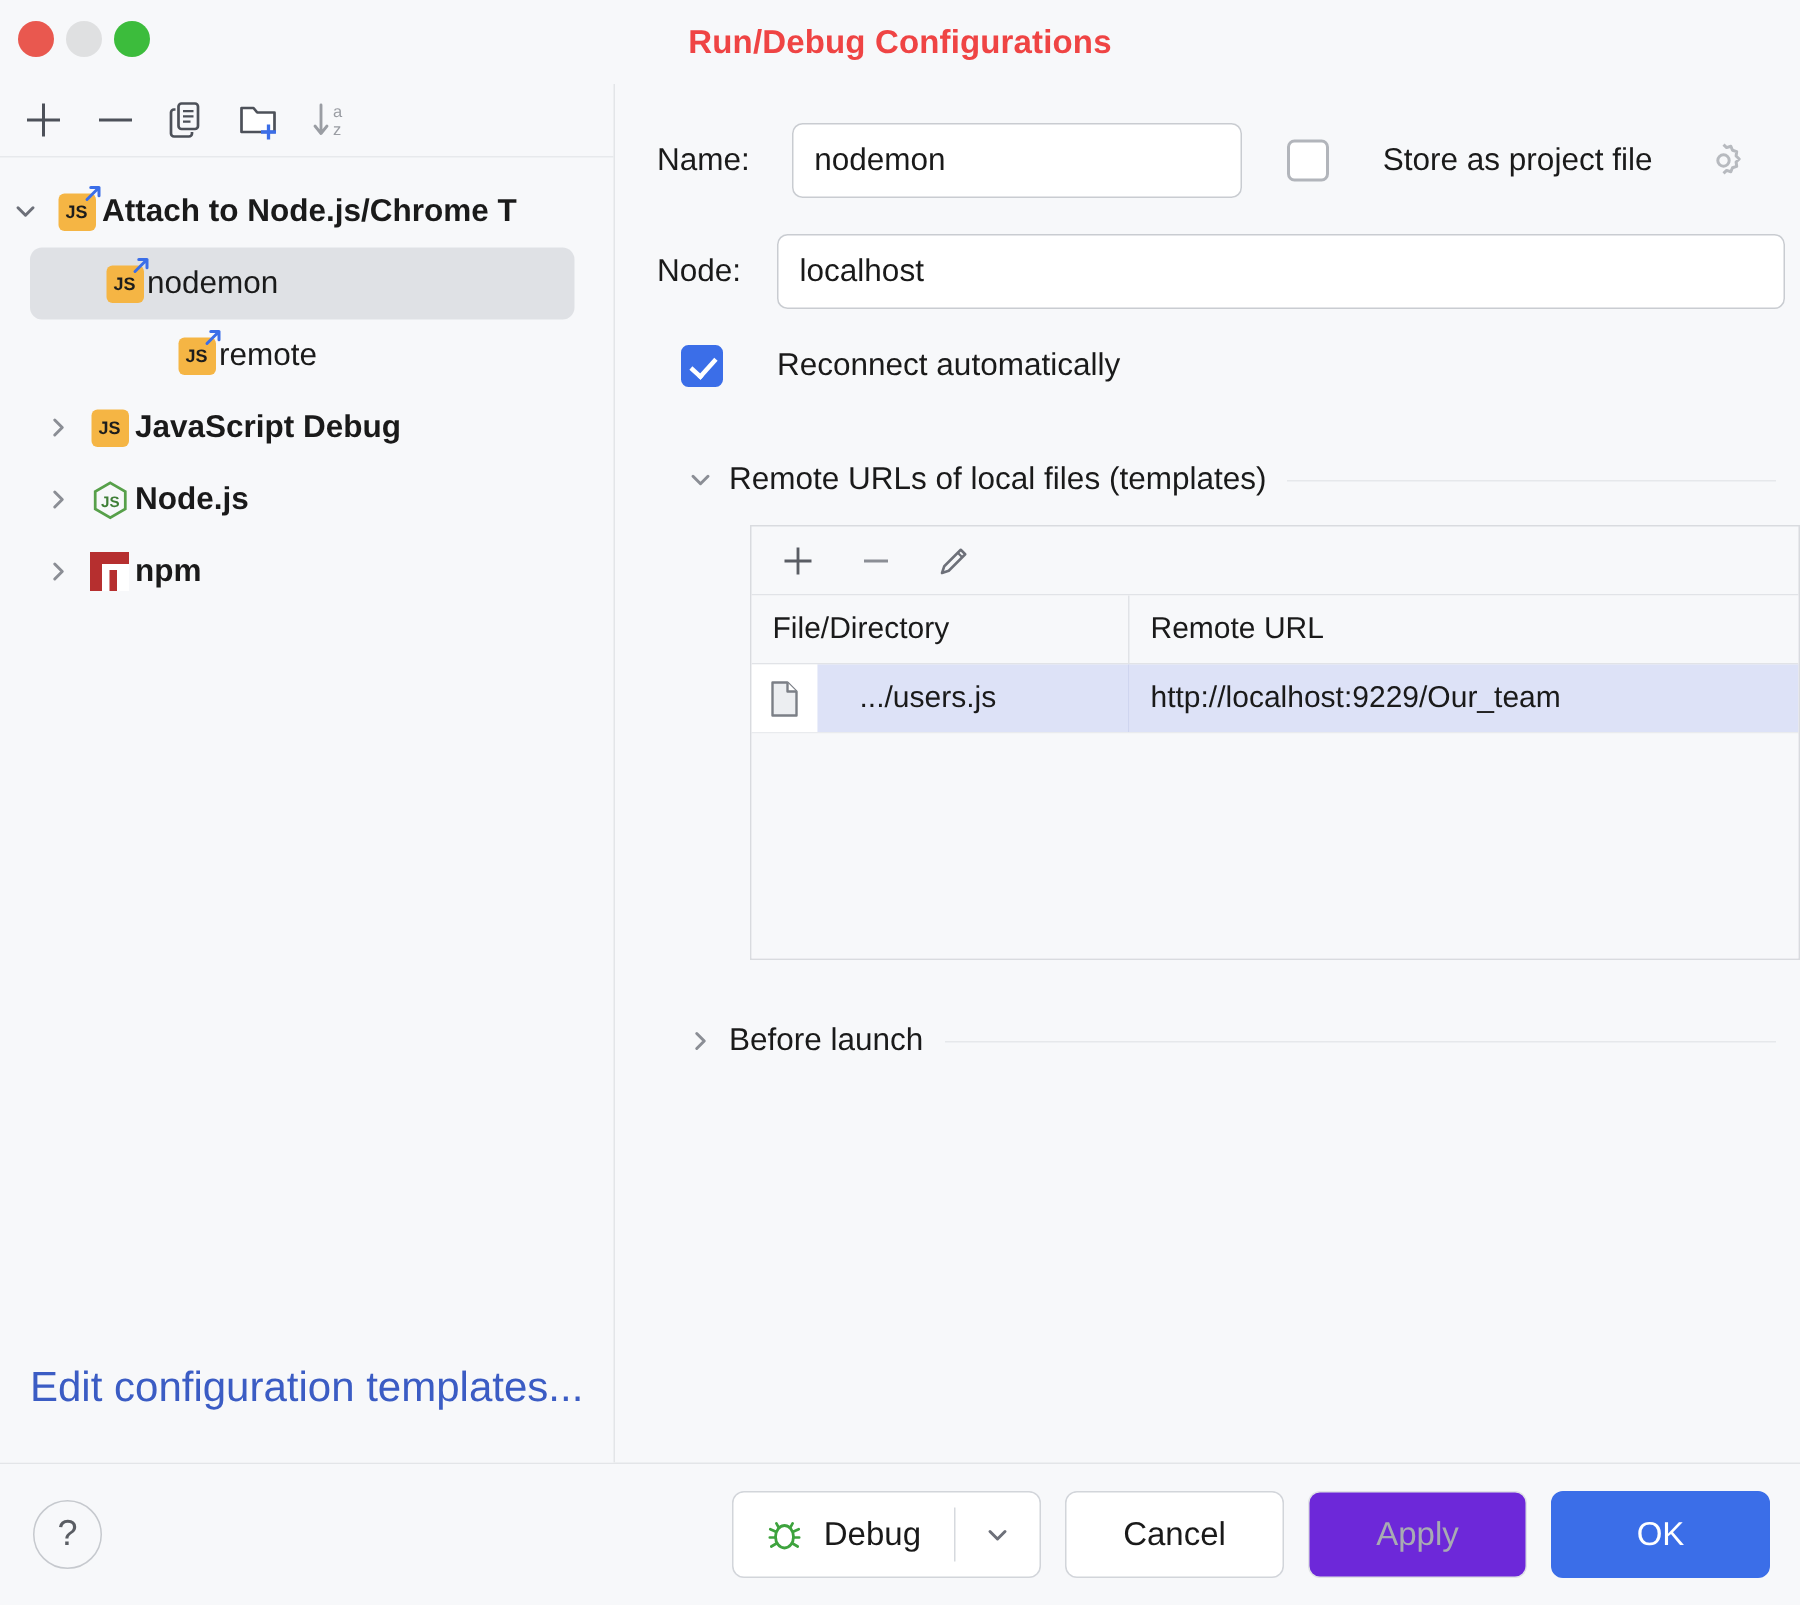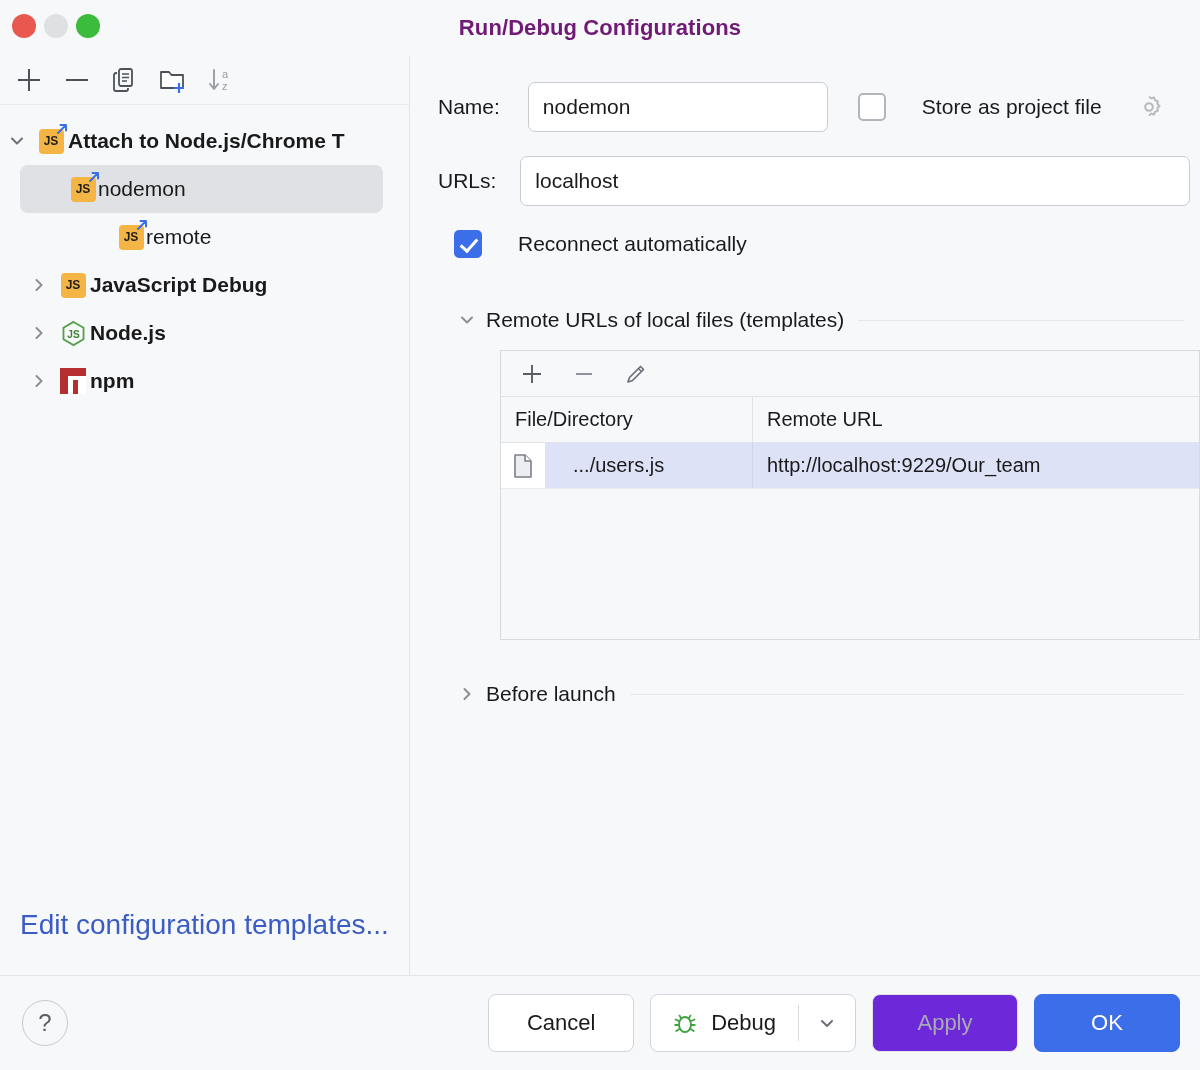--- a/index.html
+++ b/index.html
@@ -32,21 +32,21 @@
     position: absolute; left: 12px; top: 14px;
     display: flex; gap: 8px; align-items: center;
   }
   .dot { width: 24px; height: 24px; border-radius: 50%; }
   .dot.red    { background: #e9584f; }
   .dot.yellow { background: #dfe0e1; }
   .dot.green  { background: #3cbc3c; }
   .win-title {
     width: 100%; text-align: center;
     font-size: 22px; font-weight: bold;
-    color: #701a75;
+    color: #ef4444;
     letter-spacing: .1px;
   }
 
   
   .body {
     flex: 1 1 auto;
     display: flex;
     min-height: 0;
     border-bottom: 1px solid #e3e5e8;
   }
@@ -482,21 +482,21 @@
           <span class="chk"></span>
           <span class="chk-label">Store as project file</span>
           <svg class="gear-icon" viewBox="0 0 26 26">
             <path d="M13 9.2 a3.8 3.8 0 1 0 0 7.6 a3.8 3.8 0 1 0 0 -7.6 Z" fill="none" stroke="#b7babf" stroke-width="2"></path>
             <path d="M13 2.4 l2.1 2.0 l2.8 -0.9 l1.1 2.7 l2.8 0.9 l-0.4 2.9 l2.1 2.0 l-2.1 2.0 l0.4 2.9 l-2.8 0.9 l-1.1 2.7 l-2.8 -0.9 l-2.1 2.0" fill="none" stroke="#b7babf" stroke-width="2" stroke-linejoin="round"></path>
           </svg>
         </div>
       </div>
 
       <div class="frow" id="row-host">
-        <span class="flabel">URLs:</span>
+        <span class="flabel">Node:</span>
         <div class="inp" id="host-input">localhost</div>
       </div>
 
 
       <div class="frow" id="row-reconnect">
         <div class="chk-wrap">
           <span class="chk checked"></span>
           <span class="chk-label">Reconnect automatically</span>
         </div>
       </div>
@@ -559,36 +559,36 @@
         <span class="section-title">Before launch</span>
         <span class="section-rule"></span>
       </div>
 
     </div>
   </div>
 
   <div class="bottom">
     <div class="help-btn">?</div>
     <div class="bspacer"></div>
-
-    <div class="btn" id="btn-cancel">Cancel</div>
 
     <div class="btn split">
       <span class="main">
         <svg width="28" height="28" viewBox="0 0 28 28">
           <ellipse cx="14" cy="15.5" rx="6" ry="7.5" fill="none" stroke="#3ea33e" stroke-width="1.9"></ellipse>
           <path d="M10.2 9.5 L8.6 6.6 M17.8 9.5 L19.4 6.6" stroke="#3ea33e" stroke-width="1.8" stroke-linecap="round"></path>
           <path d="M8 12 L4.5 10.5 M8 16 L4.2 16 M8.6 20 L5.2 22 M20 12 L23.5 10.5 M20 16 L23.8 16 M19.4 20 L22.8 22" stroke="#3ea33e" stroke-width="1.8" stroke-linecap="round"></path>
         </svg>
         <span>Debug</span>
       </span>
       <span class="divider"></span>
       <span class="arrowpart">
         <svg width="22" height="22" viewBox="0 0 22 22">
           <path d="M6 9 L11 14 L16 9" stroke="#6d7079" stroke-width="2" fill="none" stroke-linecap="round" stroke-linejoin="round"></path>
         </svg>
       </span>
     </div>
+
+    <div class="btn" id="btn-cancel">Cancel</div>
     <div class="btn disabled" id="btn-apply">Apply</div>
     <div class="btn primary" id="btn-ok">OK</div>
   </div>
 
 </div>
 
 </body></html>

